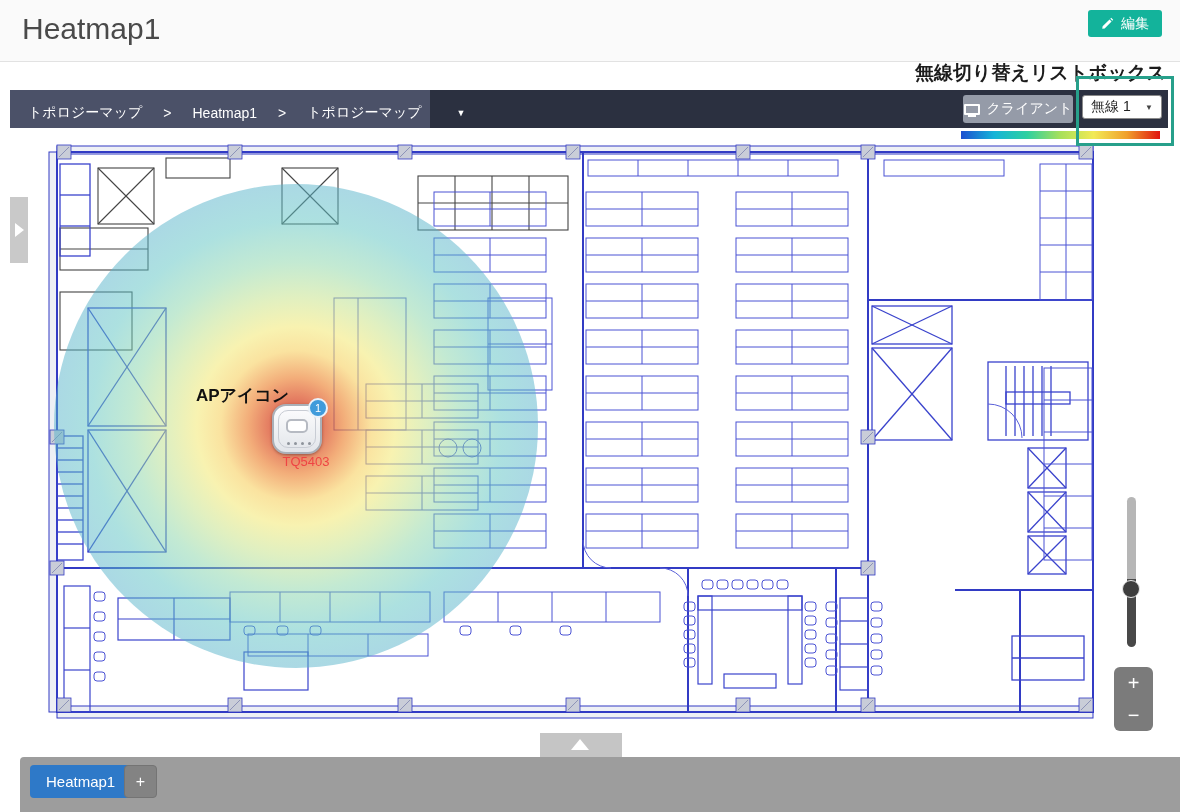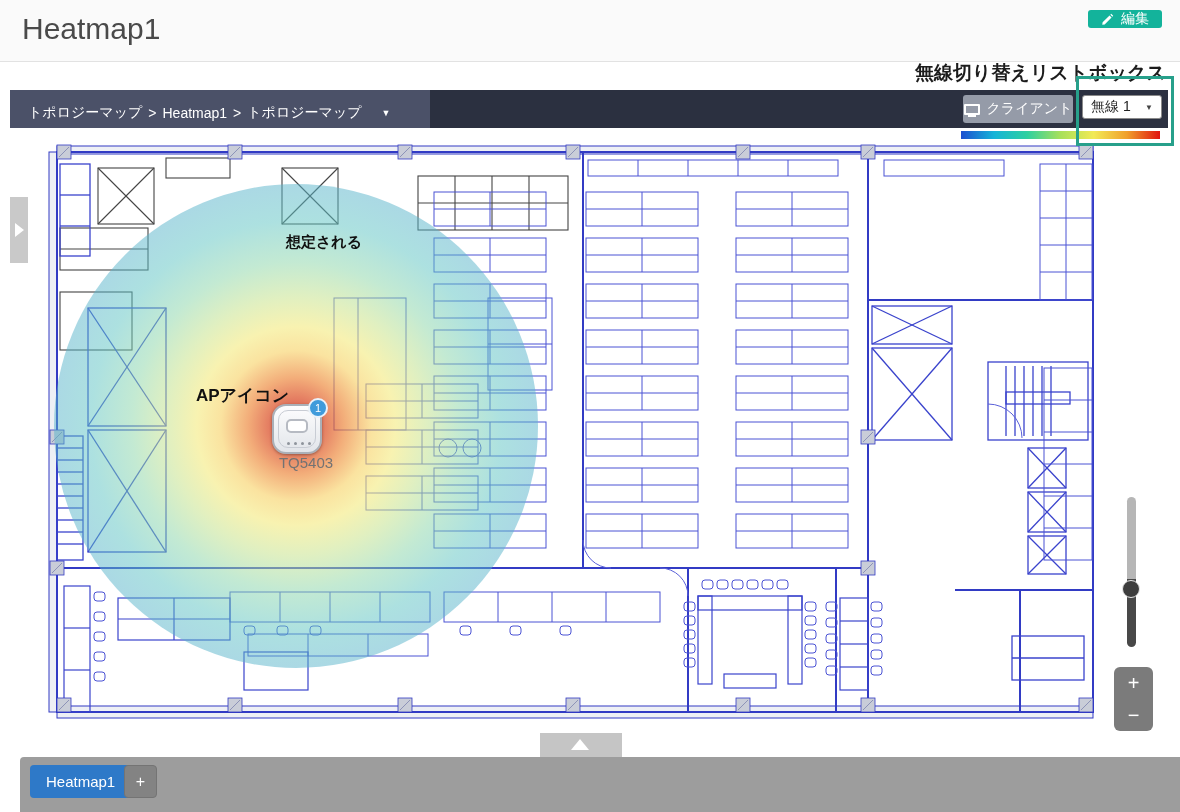--- a/index.html
+++ b/index.html
@@ -2,31 +2,31 @@
 <html><head>
 <meta charset="utf-8">
 <style>
   * { margin:0; padding:0; box-sizing:border-box; }
   body { font-family:"Liberation Sans", sans-serif; background:#fff; }
   .page { position:relative; width:1180px; height:812px; overflow:hidden; background:#fff; }
 
   
   .header { position:absolute; left:0; top:0; width:1180px; height:62px; background:#fafafa; border-bottom:1px solid #e2e2e2; }
   .page-title { position:absolute; left:22px; top:12px; font-size:30px; color:#4a4a4a; font-weight:400; }
-  .edit-btn { position:absolute; right:18px; top:10px; height:18px; padding:0 13px; background:#13b39b; color:#fff;
+  .edit-btn { position:absolute; right:18px; top:10px; height:27px; padding:0 13px; background:#13b39b; color:#fff;
               border:none; border-radius:3px; font-size:14px; display:flex; align-items:center; gap:7px; cursor:pointer; }
   .edit-btn svg { display:block; }
 
   
   .listbox-label { position:absolute; right:14px; top:60px; font-size:19px; font-weight:bold; color:#1c1c1c; }
 
   
   .toolbar { position:absolute; left:10px; top:90px; width:1158px; height:38px; background:#2b3040; }
   .crumb-seg { position:absolute; left:0; top:0; width:420px; height:46px; background:#4b5168; display:flex; align-items:center;
-               padding:0 14px 0 18px; color:#fff; font-size:14px; gap:6px; }
+               padding:0 14px 0 18px; color:#fff; font-size:14px; gap:21px; }
   .crumb-item { color:#fff; cursor:pointer; white-space:nowrap; }
   .crumb-sep { color:#fff; }
   .crumb-caret { margin-left:14px; font-size:9px; color:#fff; cursor:pointer; }
   .client-btn { position:absolute; right:95px; top:5px; width:110px; height:28px; background:#959ba8; border:none; border-radius:3px;
                 color:#fff; font-size:14px; display:flex; align-items:center; justify-content:center; gap:7px; cursor:pointer; }
   .monitor-icon { width:16px; height:11px; border:2px solid #fff; border-radius:1px; position:relative; }
   .monitor-icon:after { content:""; position:absolute; left:2px; bottom:-4px; width:8px; height:2px; background:#fff; }
   .radio-select { position:absolute; right:6px; top:5px; width:80px; height:24px; background:#fff; border:1px solid #8a8a8a; border-radius:3px;
                   font-size:14px; color:#222; display:flex; align-items:center; justify-content:space-between; padding:0 8px; cursor:pointer; }
   .radio-caret { font-size:8px; color:#444; }
@@ -62,21 +62,21 @@
 
   .ap-icon { position:absolute; left:262px; top:274px; width:50px; height:52px; cursor:pointer; }
   .ap-body { position:absolute; left:0; top:2px; width:50px; height:50px; background:linear-gradient(#fdfdfe,#e2e5ea);
              border:2px solid #aab0b8; border-radius:14px; box-shadow:0 1px 3px rgba(0,0,0,0.35); }
   .ap-inner { position:absolute; left:4px; top:4px; width:38px; height:38px; border:1px solid #c8ccd4; border-radius:10px; }
   .ap-slot { position:absolute; left:12px; top:13px; width:22px; height:14px; background:#fff; border:2px solid #b6bac2; border-radius:5px; }
   .ap-dots { position:absolute; left:13px; top:36px; width:24px; display:flex; justify-content:space-between; }
   .ap-dots i { width:3px; height:3px; border-radius:50%; background:#8e949c; }
   .ap-badge { position:absolute; right:-6px; top:-4px; width:20px; height:20px; background:#3f9bdb; border:2px solid #eaf2fa; border-radius:50%;
               color:#fff; font-size:11px; display:flex; align-items:center; justify-content:center; }
-  .ap-name { position:absolute; left:246px; top:326px; width:100px; text-align:center; font-size:15px; color:#737373; }
+  .ap-name { position:absolute; left:246px; top:326px; width:100px; text-align:center; font-size:13px; color:#ef4444; }
 
   
   .side-toggle { position:absolute; left:10px; top:197px; width:18px; height:66px; background:#c9c9c9; cursor:pointer; z-index:25; }
   .side-toggle i { position:absolute; left:5px; top:26px; width:0; height:0; border-left:9px solid #fff; border-top:7px solid transparent; border-bottom:7px solid transparent; }
 
   .zoom-slider { position:absolute; left:1127px; top:497px; width:9px; height:150px; border-radius:5px; cursor:pointer; z-index:25;
                  background:linear-gradient(to bottom, #b6b6b6 0 55%, #484848 55% 100%); }
   .zoom-knob { position:absolute; left:1122px; top:580px; width:18px; height:18px; border-radius:50%; background:#3d3d3d;
                border:1px solid #e8e8e8; cursor:grab; z-index:26; }
   .zoom-panel { position:absolute; left:1114px; top:667px; width:39px; height:64px; background:#7b7b7b; border-radius:6px; z-index:25; }
@@ -397,21 +397,20 @@
       <use href="#pillar" x="1079" y="698"></use>
       <use href="#pillar" x="50" y="430"></use>
         <use href="#pillar" x="50" y="561"></use>
         <use href="#pillar" x="861" y="430"></use>
         <use href="#pillar" x="861" y="561"></use>
     </svg>
 
     <div class="heatmap"></div>
 
     <div class="range-note">
-      <div>想定される</div>
     </div>
     <div class="ap-note">APアイコン</div>
 
     <div class="ap-icon">
       <div class="ap-body">
         <div class="ap-inner"></div>
         <div class="ap-slot"></div>
         <div class="ap-dots">
             <i></i>
             <i></i>

